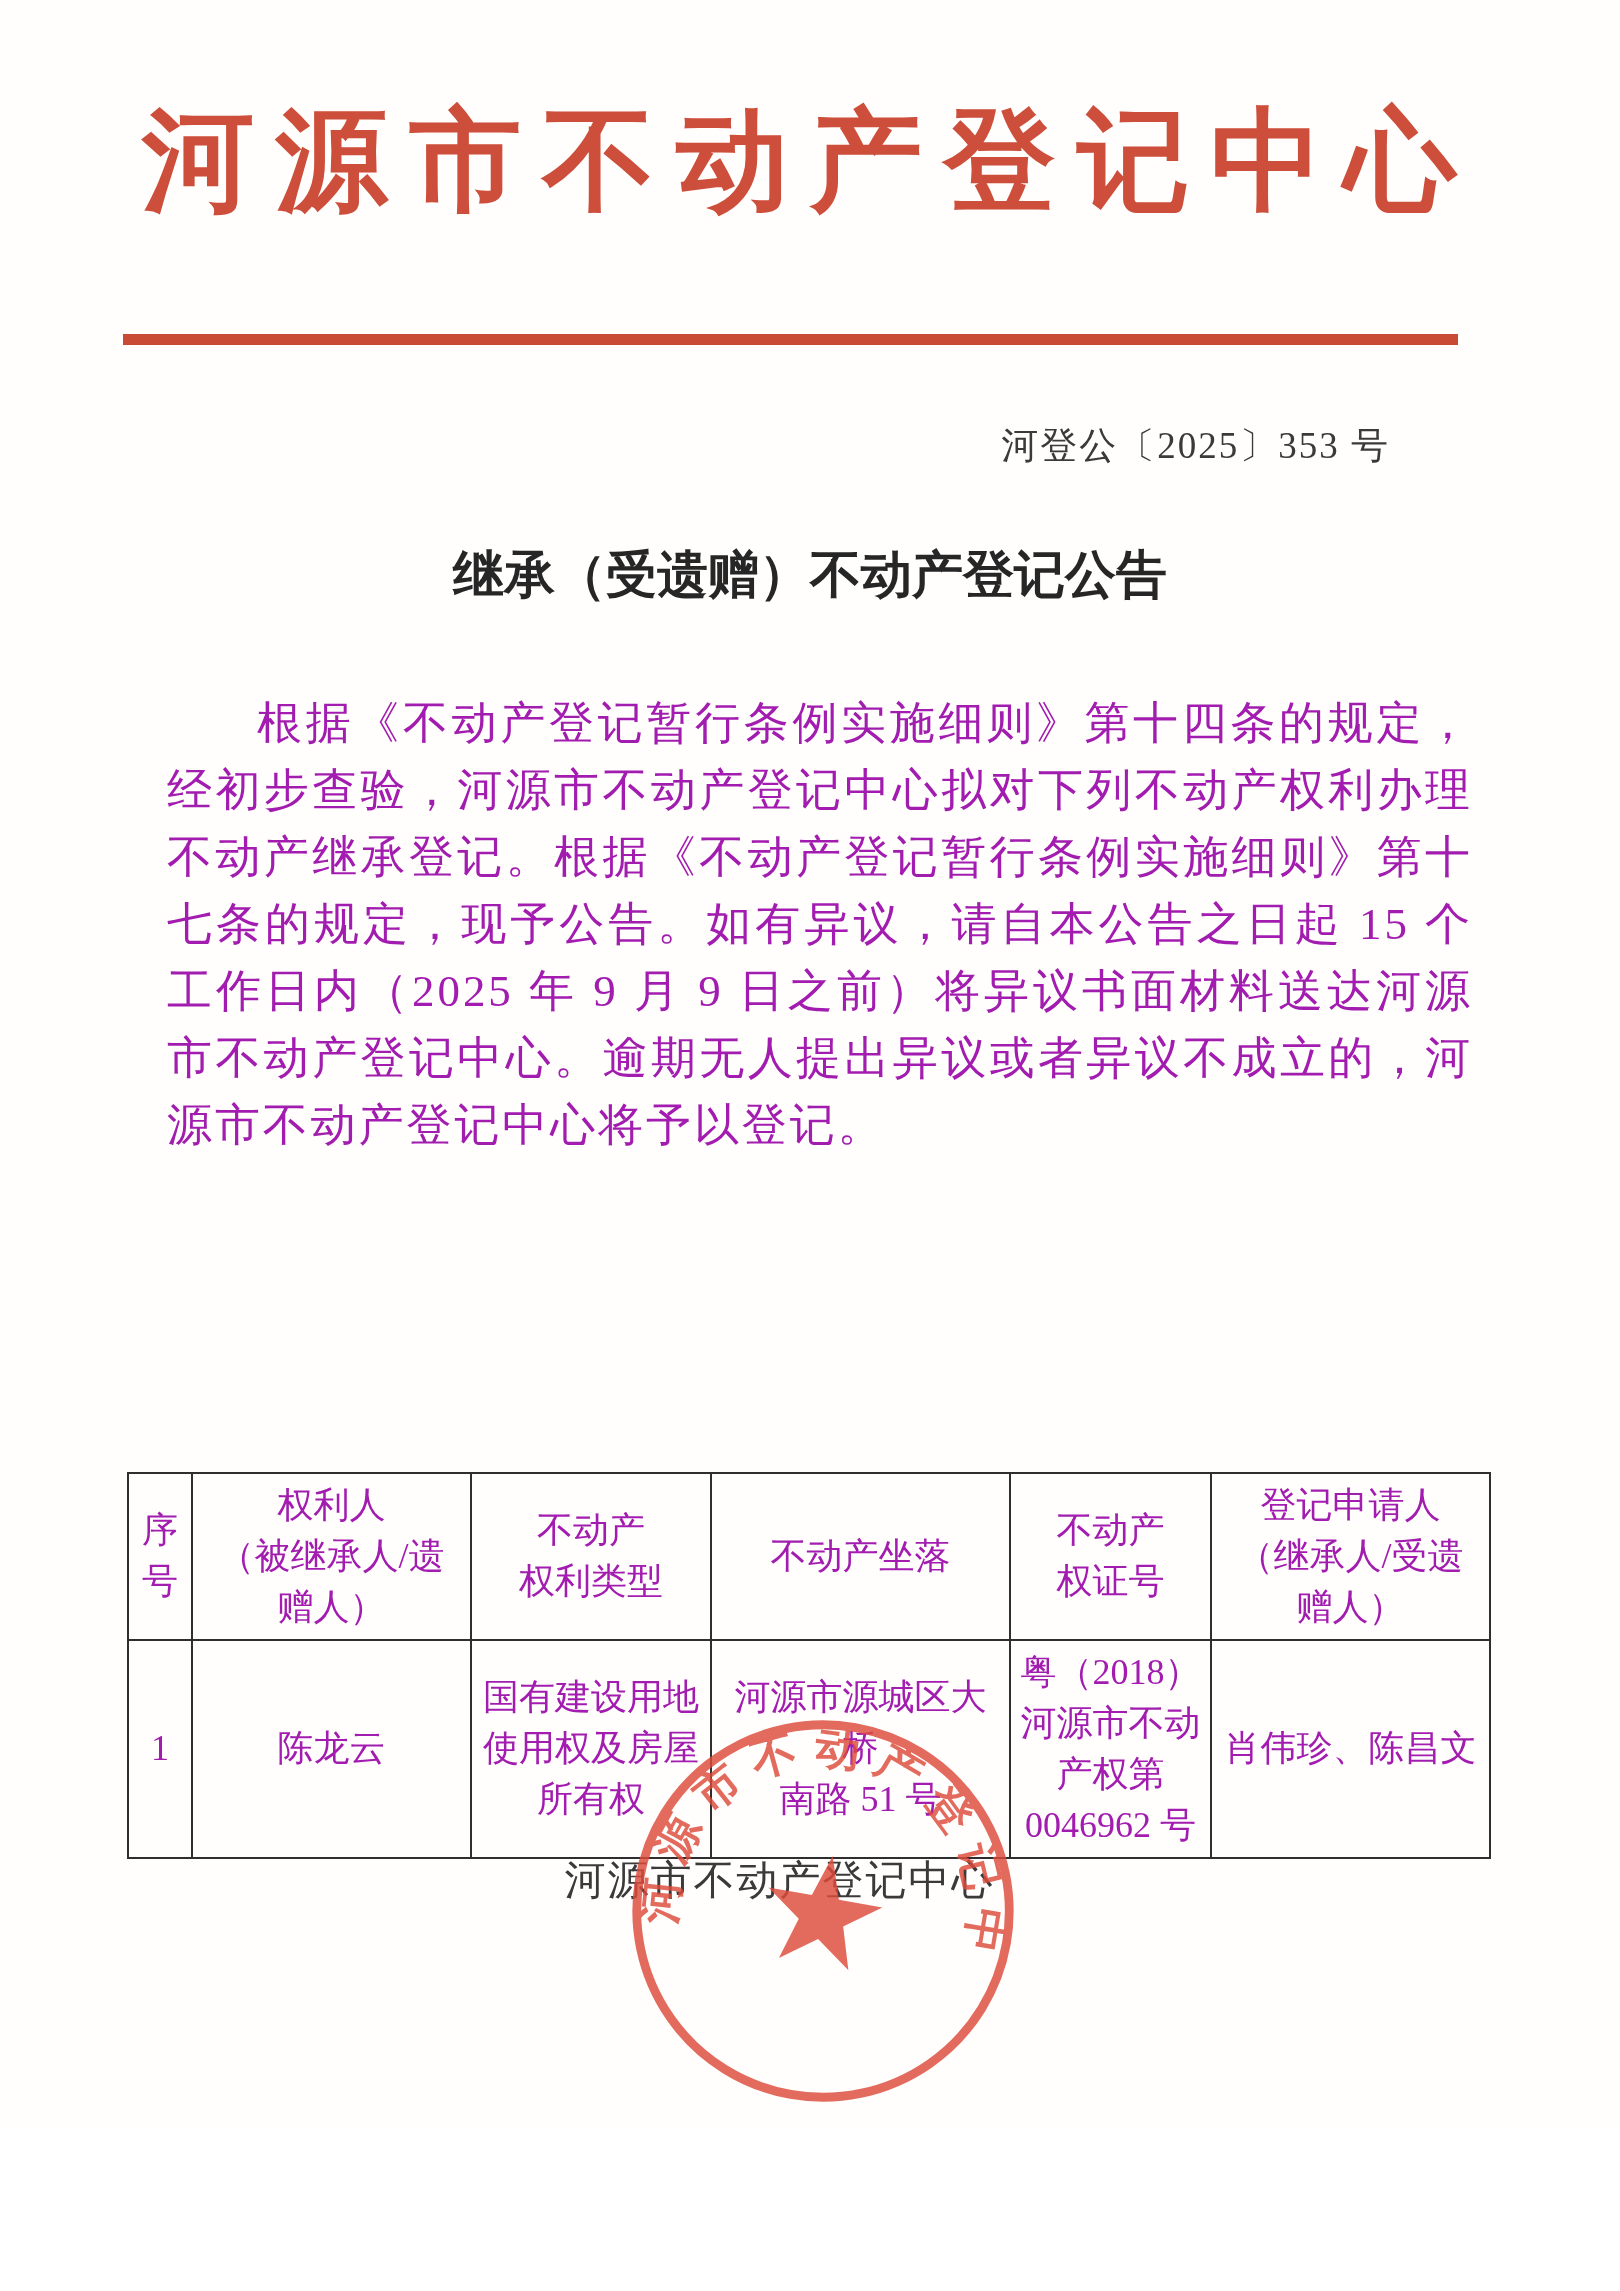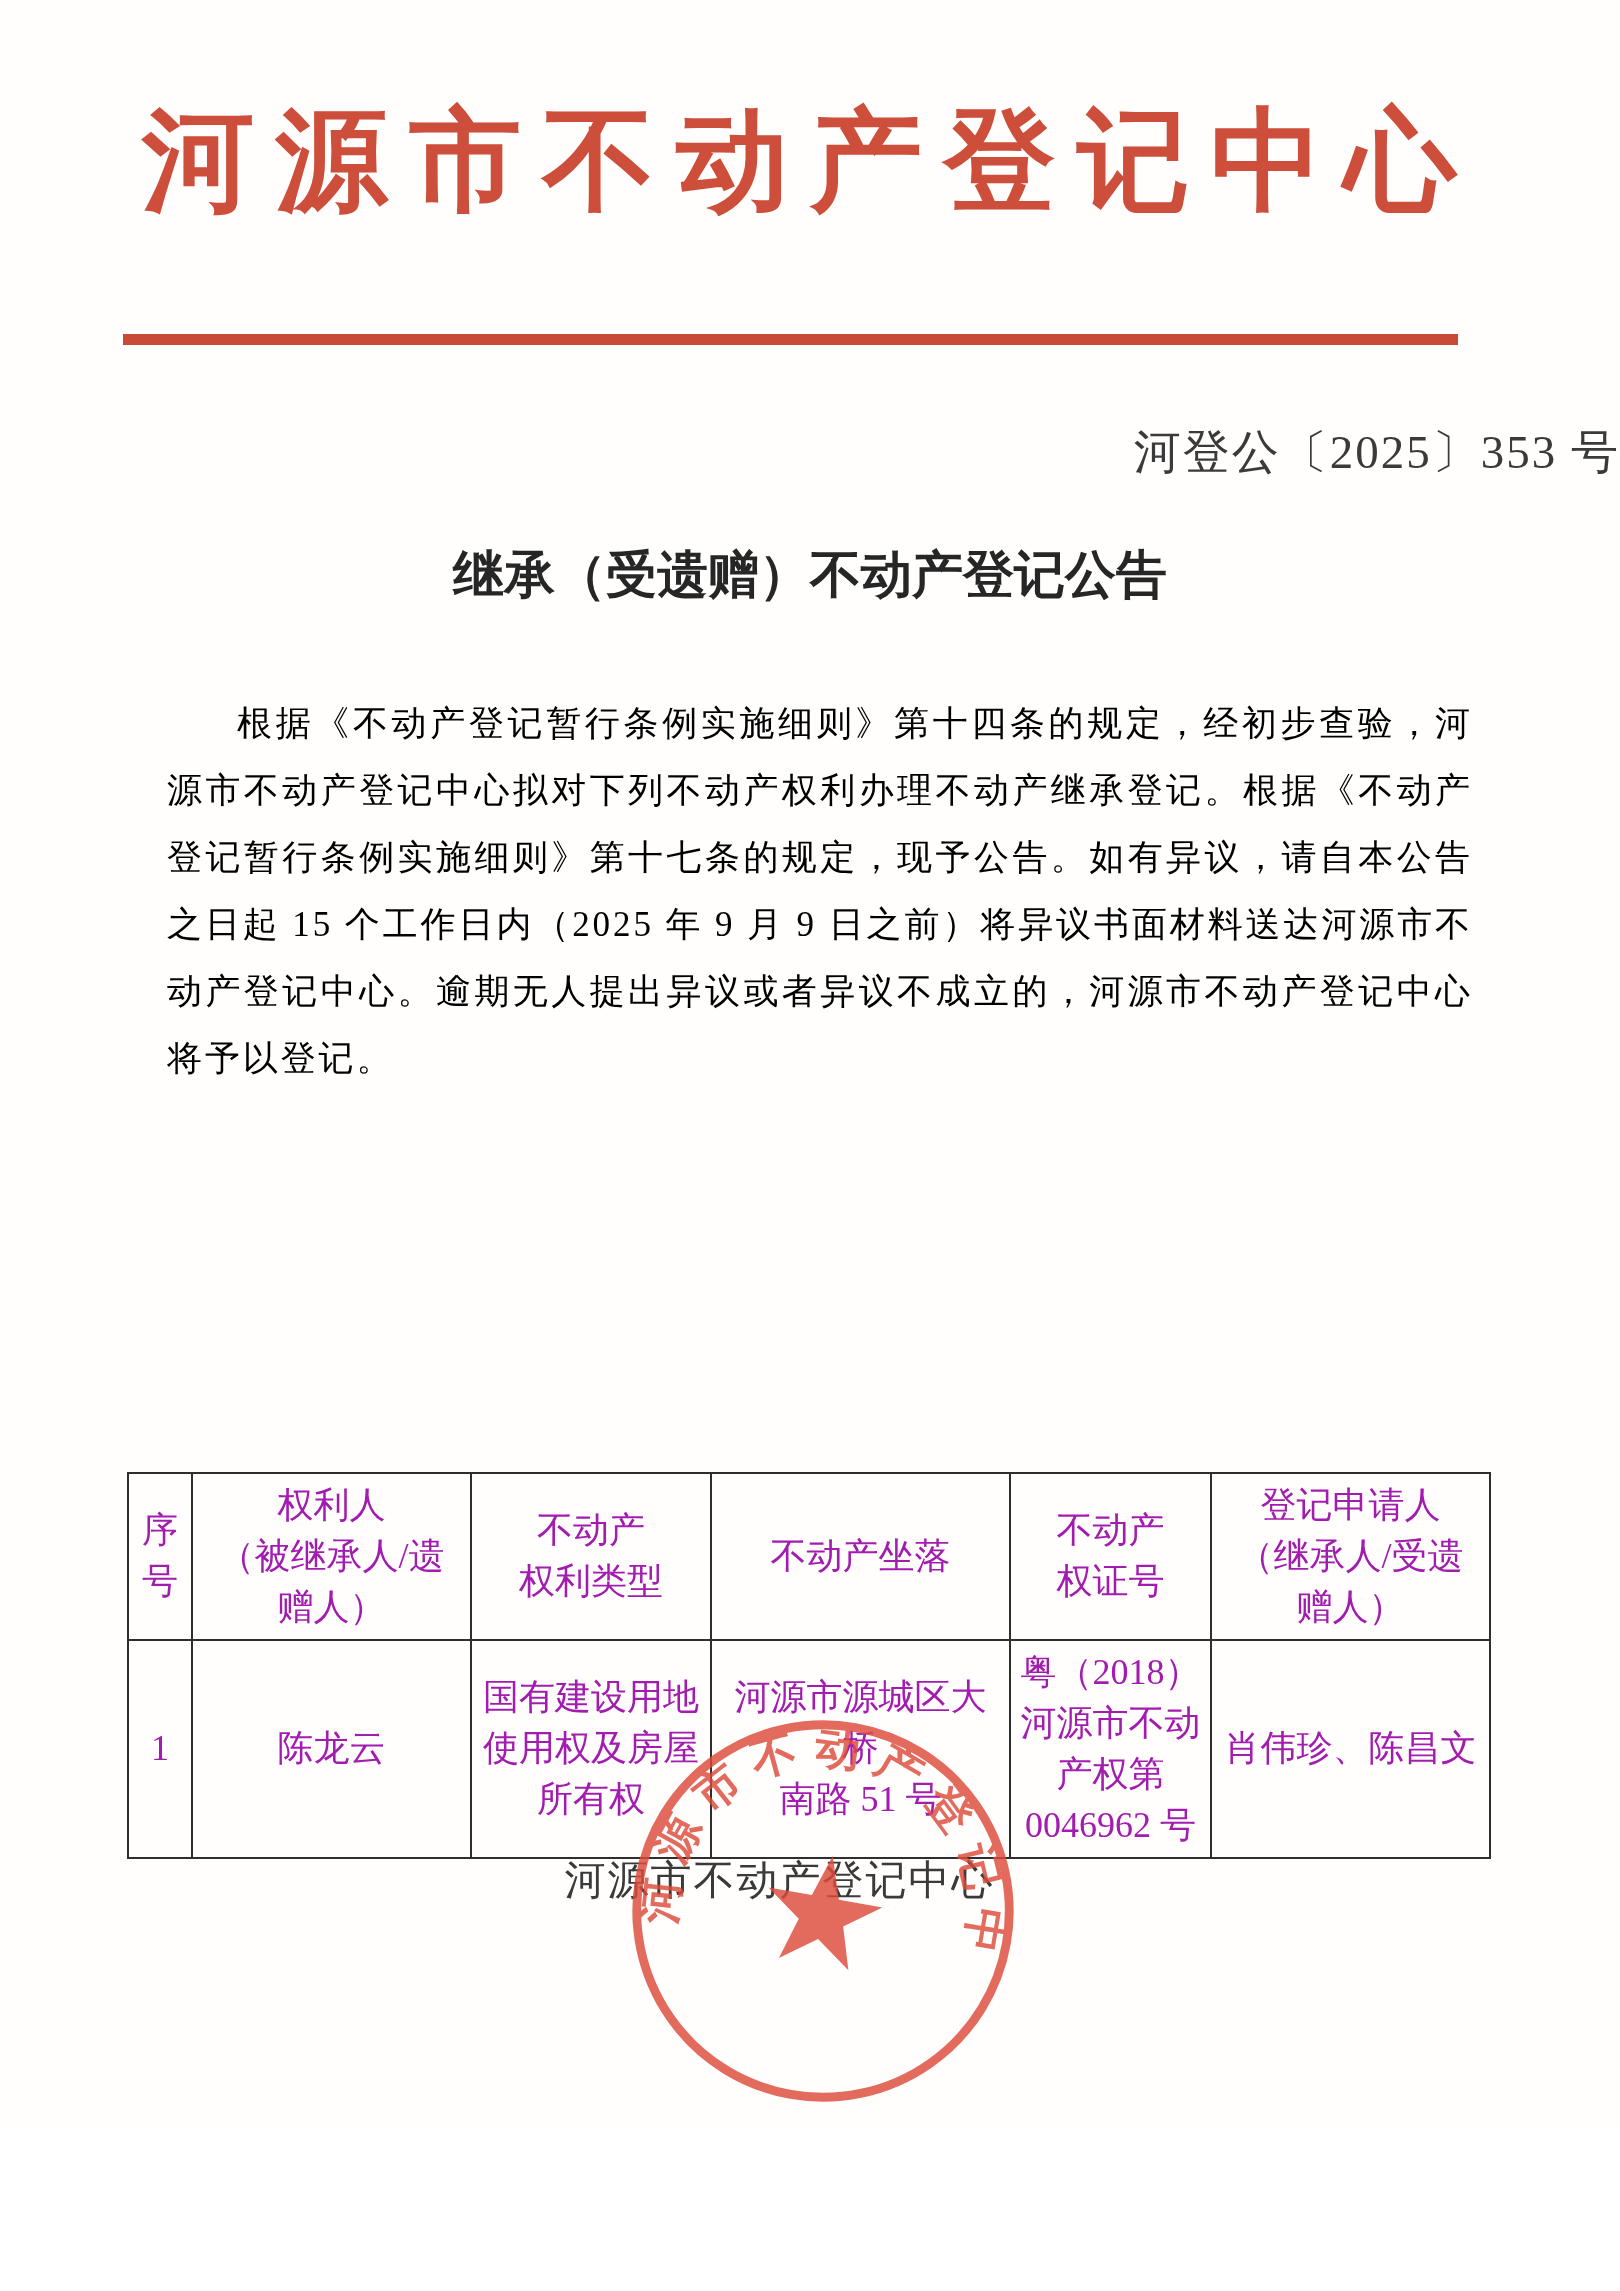--- a/index.html
+++ b/index.html
@@ -28,42 +28,43 @@
     position: absolute;
     top: 334px; left: 123px;
     width: 1335px; height: 10.8px;
     background: #c94a35;
   }
   .doc-no {
     position: absolute;
     top: 421px; left: 0;
     width: 100%;
     text-align: right;
-    font-size: 47px;
+    padding-right: 230px;
+    font-size: 37px;
     letter-spacing: 2px;
     color: #3a3a3a;
   }
   .title {
     position: absolute;
     top: 541px; left: 0;
     width: 100%;
     text-align: center;
     font-size: 51px;
     font-weight: 700;
     color: #262626;
   }
   .body-text {
     position: absolute;
     top: 690px; left: 167px;
     width: 1306px;
-    font-size: 35px;
+    font-size: 45px;
     line-height: 67px;
     letter-spacing: 2.9px;
     text-align: justify;
-    color: #000000;
+    color: #a21caf;
   }
   .body-text p { text-indent: 2em; }
   .announce-table {
     position: absolute;
     top: 1472px; left: 127px;
     width: 1362px;
     border-collapse: collapse;
     table-layout: fixed;
     font-size: 36px;
     color: #a21caf;

